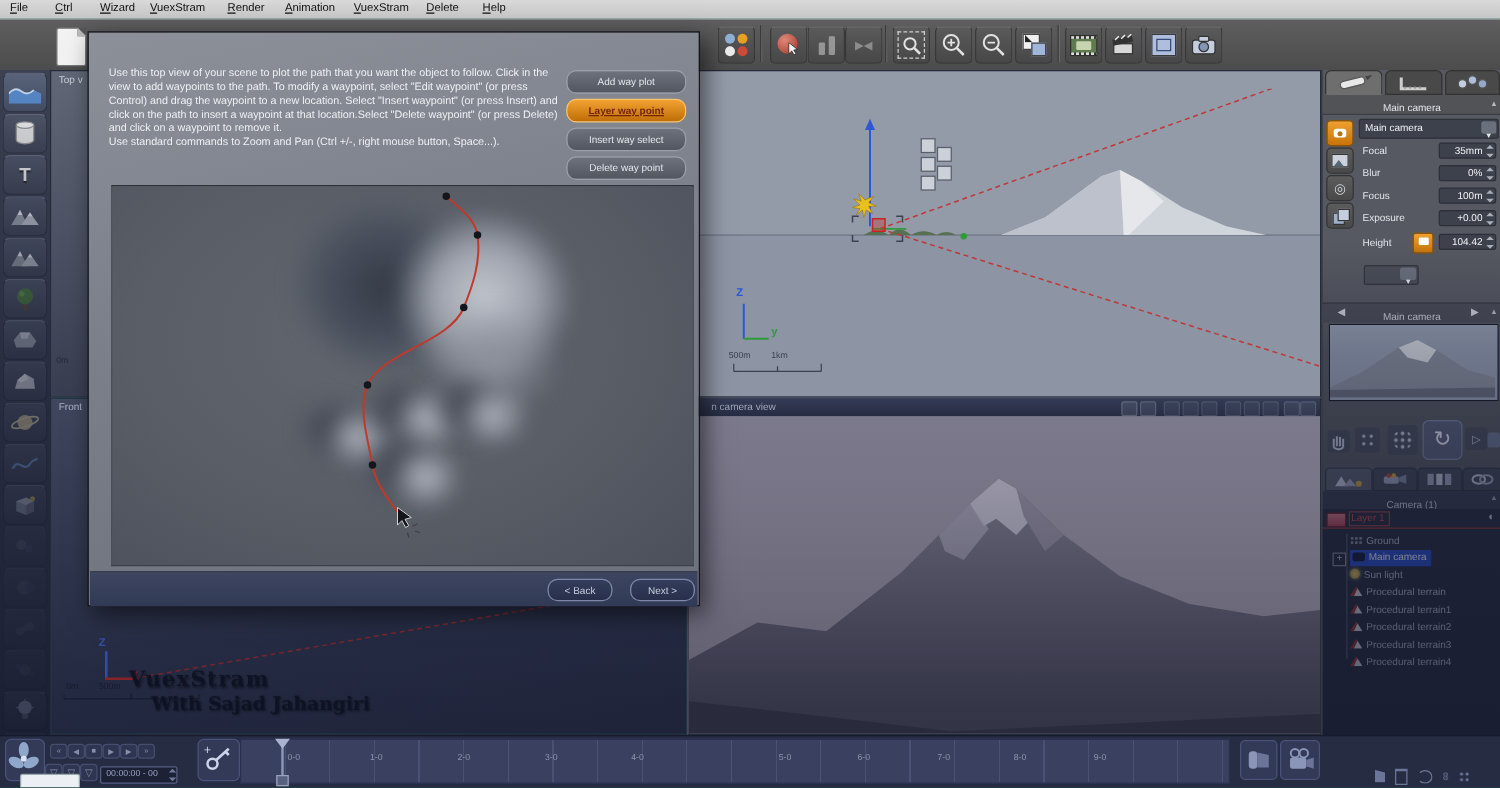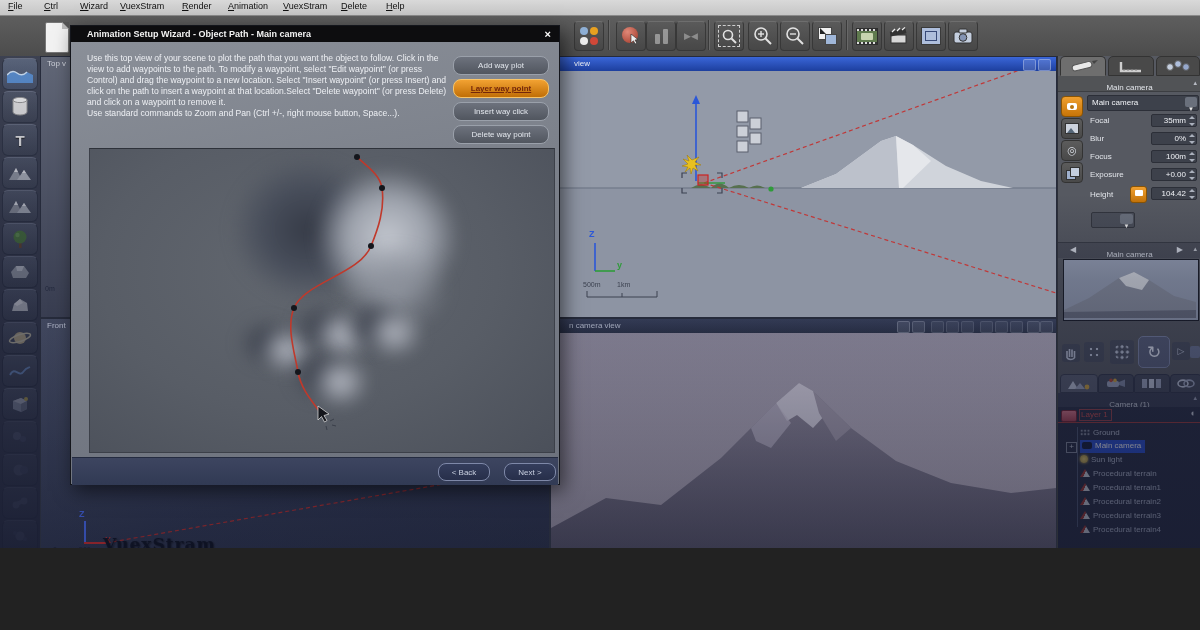--- a/index.html
+++ b/index.html
@@ -1,16 +1,16 @@
 <!DOCTYPE html>
 <html><head>
 <meta charset="utf-8">
 <style>
   html,body{margin:0;padding:0;background:#222;}
-  #app{position:relative;width:1200px;height:548px;overflow:hidden;
+  #app{position:relative;width:1200px;height:630px;overflow:hidden;
        font-family:"Liberation Sans","DejaVu Sans",sans-serif;
        background:#0f766e;text-decoration:underline;-webkit-font-smoothing:antialiased;}
   .abs{position:absolute;}
   .dim{position:absolute;inset:0;pointer-events:none;}
 
   
   .menubar{left:0;top:0;width:1200px;height:15px;background:linear-gradient(#d9d9d9,#c6c6c6);
            border-bottom:1px solid #8a8a8a;z-index:5;}
   .menu-item{position:absolute;top:1px;font-size:9px;color:#111;display:inline-block;cursor:default;}
   .menu-item::first-letter{text-decoration:underline;}
@@ -339,25 +339,20 @@
     </svg>
 
     <div class="abs" style="left:62px;top:215px;font-family:'DejaVu Serif',serif;font-weight:bold;color:rgba(16,20,36,.9);text-shadow:1px 1px 2px rgba(0,0,0,.6);filter:blur(.4px);">
       <div style="font-size:17px;letter-spacing:1px;">VuexStram</div>
       <div style="font-size:15px;margin-left:18px;">With Sajad Jahangiri</div>
     </div>
     <div class="dim" style="background:linear-gradient(180deg,rgba(10,14,34,.15),rgba(10,14,34,.4));"></div>
   </div>
 
   <div class="vp" style="left:550px;top:56px;width:507px;height:262px;background:#939aa8;">
-    <div class="vp-title vp-title-blue">
-      <span style="position:absolute;left:23px;">view</span>
-      <div class="mini-btn" style="right:20px;"></div>
-      <div class="mini-btn" style="right:5px;"></div>
-    </div>
 
     <svg class="abs" style="left:0;top:14px" width="505" height="246" viewBox="0 0 505 246">
       <rect x="0" y="0" width="505" height="246" fill="#939aa8"></rect>
       <rect x="0" y="117" width="505" height="129" fill="#8d94a3"></rect>
       <line x1="0" y1="117" x2="505" y2="117" stroke="#767e8e" stroke-width="1.4"></line>
 
       <path d="M140,117 q10,-7 20,0 q8,-9 18,0 q10,-6 20,0 q8,-5 16,0 Z" fill="#57704f"></path>
 
       <polygon points="250,117 285,103 330,70 345,65 362,74 395,95 430,110 462,117" fill="#d0d4db"></polygon>
       <polygon points="250,117 285,103 330,70 345,65 348,117" fill="#bcc1cb"></polygon>
@@ -701,35 +696,31 @@
     <div class="abs" style="left:1100px;top:26px;width:90px;height:12px;display:flex;gap:8px;align-items:center;">
       <span style="width:8px;height:10px;background:#6b759a;clip-path:polygon(0 0,100% 20%,100% 100%,0 100%);"></span>
       <span style="width:8px;height:10px;border:1px solid #6b759a;border-top-width:2px;"></span>
       <span style="width:10px;height:9px;border-radius:50%;border:1.5px solid #6b759a;border-left-color:transparent;"></span>
       <span style="font-size:8px;color:#6b759a;">𝟠</span>
       <span style="width:9px;height:9px;background:radial-gradient(circle,#6b759a 1px,transparent 1.4px) 0 0/4.5px 4.5px;"></span>
     </div>
   </div>
 
   <div class="abs dialog">
-    <div class="dlg-title">
-      <span style="position:absolute;left:16px;">Animation Setup Wizard - Object Path - Main camera</span>
-      <span style="position:absolute;right:8px;top:0;font-size:11px;color:#fff;cursor:default;">×</span>
-    </div>
     <div class="abs" style="left:16px;top:27px;width:362px;height:92px;font-size:8.6px;line-height:11px;color:#eef0f4;white-space:pre-line;">Use this top view of your scene to plot the path that you want the object to follow. Click in the view to add waypoints to the path. To modify a waypoint, select "Edit waypoint" (or press Control) and drag the waypoint to a new location. Select "Insert waypoint" (or press Insert) and click on the path to insert a waypoint at that location.Select "Delete waypoint" (or press Delete) and click on a waypoint to remove it.
 Use standard commands to Zoom and Pan (Ctrl +/-, right mouse button, Space...).</div>
 
     <div class="wp-btn" style="top:30px;">
         <span>Add way plot</span>
       </div>
     <div class="wp-btn active" style="top:53px;">
         <span>Layer way point</span>
       </div>
     <div class="wp-btn" style="top:76px;">
-        <span>Insert way click</span>
+        <span>Insert way select</span>
       </div>
     <div class="wp-btn" style="top:99px;">
         <span>Delete way point</span>
       </div>
 
     <div class="pathview">
 
       <div class="blob" style="left:140px;top:8px;width:155px;height:145px;background:radial-gradient(closest-side,#363b47 0%,#474d5a 55%,rgba(90,96,110,0) 100%);"></div>
       <div class="blob" style="left:225px;top:18px;width:145px;height:140px;background:radial-gradient(closest-side,#c2c6ce 0%,#9da2ac 55%,rgba(90,96,110,0) 100%);"></div>
       <div class="blob" style="left:250px;top:95px;width:110px;height:90px;background:radial-gradient(closest-side,#8d929c 0%,rgba(90,96,110,0) 100%);"></div>

